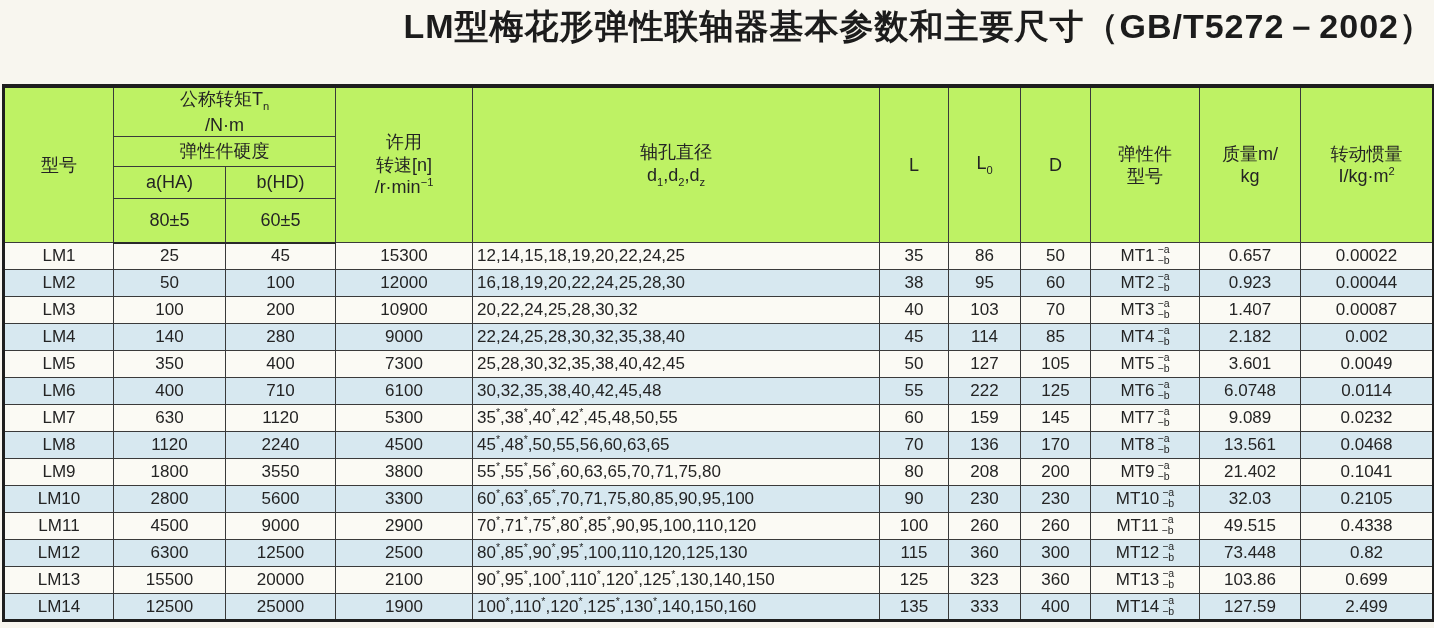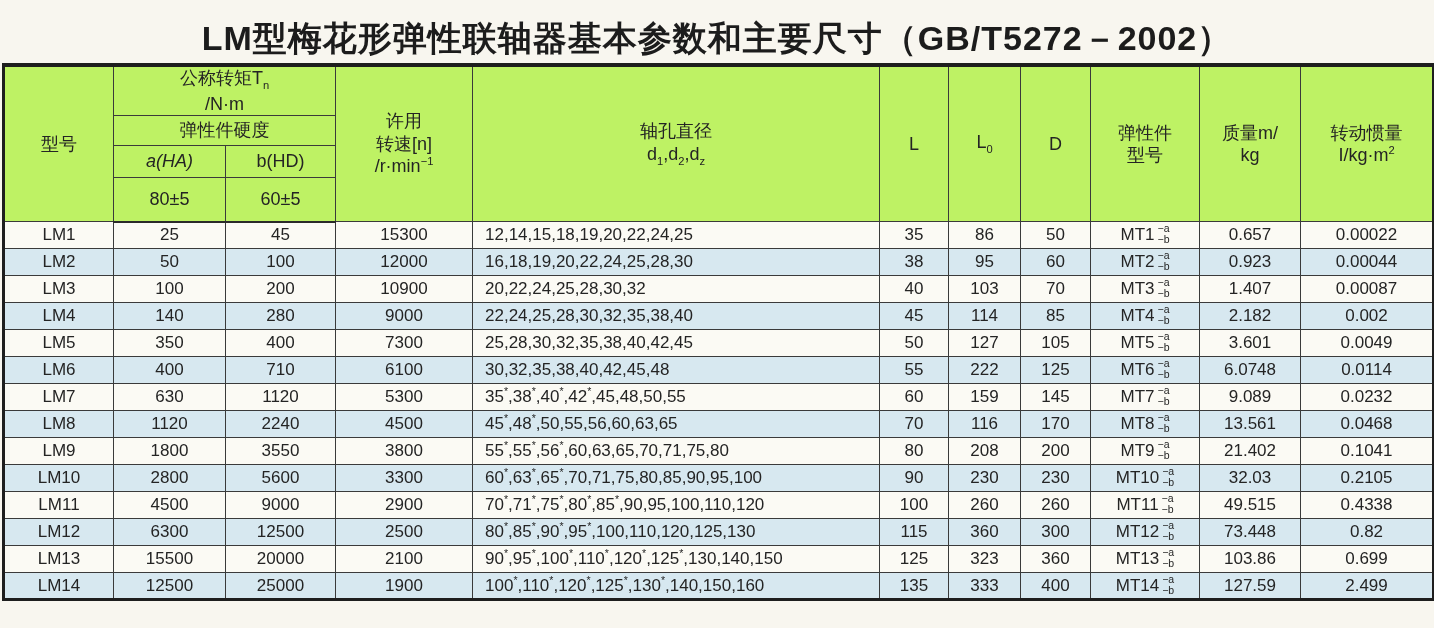--- a/index.html
+++ b/index.html
@@ -3,27 +3,27 @@
 <meta charset="utf-8">
 <style>
   html,body{margin:0;padding:0;}
   body{
     width:1434px;height:628px;overflow:hidden;
     background:#f8f6ef;
     font-family:"Liberation Sans","DejaVu Sans",sans-serif;
     color:#242424;
   }
   .page-title{
-    text-align:center;
+    text-align:right;
     font-size:34px;
     font-weight:bold;
     letter-spacing:1px;
     color:#1c1c1c;
-    padding-top:16px;
-    height:63px;
+    padding-top:4px;
+    height:84px;
     box-sizing:border-box;
   }
   table.spec{
     border-collapse:collapse;
     table-layout:fixed;
     width:1430px;
     margin:0 2px;
     background:#fbfaf4;
   }
   table.spec{border:3px solid #1e1e1e;border-top-width:4px;}
@@ -41,21 +41,21 @@
     font-size:18px;
     line-height:1.25;
   }
   thead tr.hdr-bottom th{border-bottom:2px solid #2a2a2a;}
   tbody td{
     height:27px;
     font-size:17px;
   }
   tbody tr:nth-child(even) td{background:#d7e8f0;}
   tbody tr:nth-child(odd) td{background:#fbfaf4;}
-  td.bores{text-align:left;padding-left:12px;}
+  td.bores{text-align:left;padding-left:4px;}
   td.mt-cell{text-align:center;}
   sub.sm,sup.sm{font-size:0.62em;}
   sup.star{font-size:0.62em;vertical-align:super;line-height:0;}
   .mtstack{
     display:inline-flex;
     flex-direction:column;
     vertical-align:middle;
     font-size:10.5px;
     line-height:1.05;
     text-align:left;
@@ -113,21 +113,21 @@
       </th>
       <th rowspan="4">
         <span>转动惯量</span><br>
         <span>I/kg·m</span><sup class="sm">2</sup>
       </th>
     </tr>
     <tr>
       <th colspan="2" style="height:30px;">弹性件硬度</th>
     </tr>
     <tr>
-      <th style="height:32px;font-style:italic;">a(HA)</th>
+      <th style="height:32px;">a(HA)</th>
       <th>b(HD)</th>
     </tr>
     <tr class="hdr-bottom">
       <th style="height:44px;">80±5</th>
       <th>60±5</th>
     </tr>
   </thead>
   <tbody>
       <tr>
     <td>LM1</td>
@@ -255,21 +255,21 @@
     <td>9.089</td>
     <td>0.0232</td>
   </tr>
       <tr>
     <td>LM8</td>
     <td>1120</td>
     <td>2240</td>
     <td>4500</td>
     <td class="bores">45<sup class="star">*</sup>,48<sup class="star">*</sup>,50,55,56,60,63,65</td>
     <td>70</td>
-    <td>116</td>
+    <td>136</td>
     <td>170</td>
     <td class="mt-cell">
       <span class="mt-label">MT8</span><span class="mtstack">
             <span class="mt-top">−a</span>
             <span class="mt-bot">−b</span>
           </span>
     </td>
     <td>13.561</td>
     <td>0.0468</td>
   </tr>

